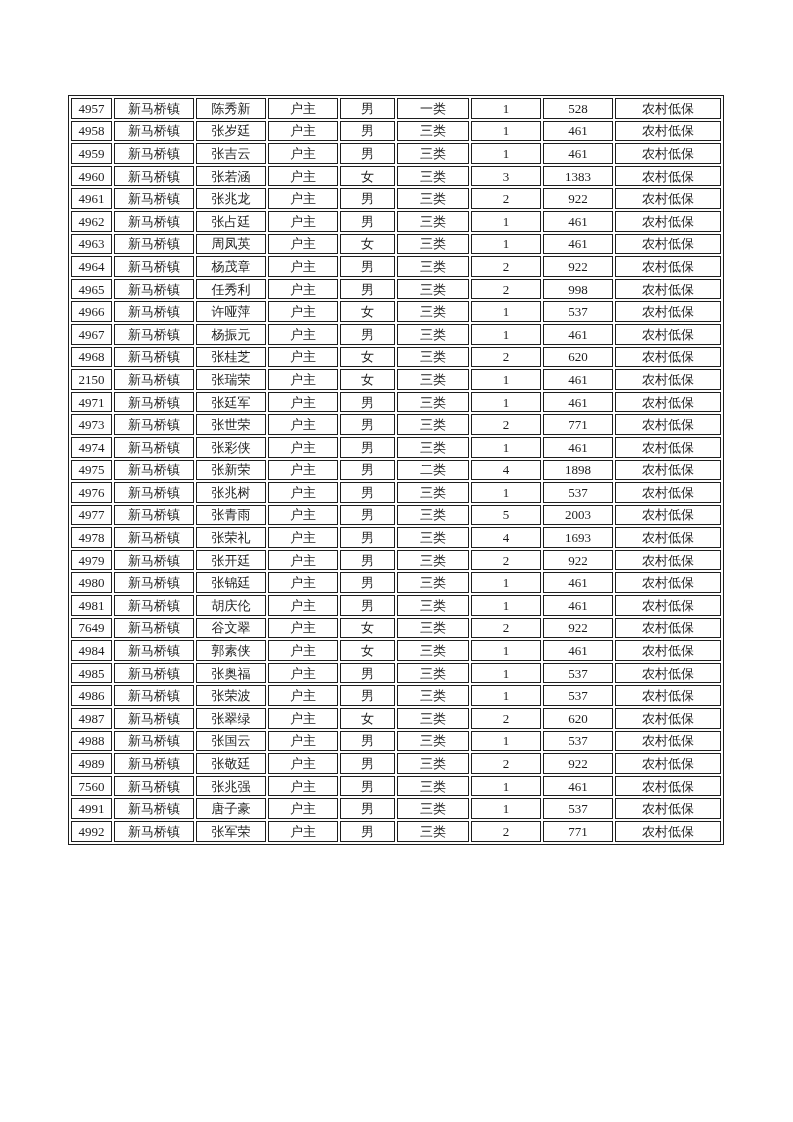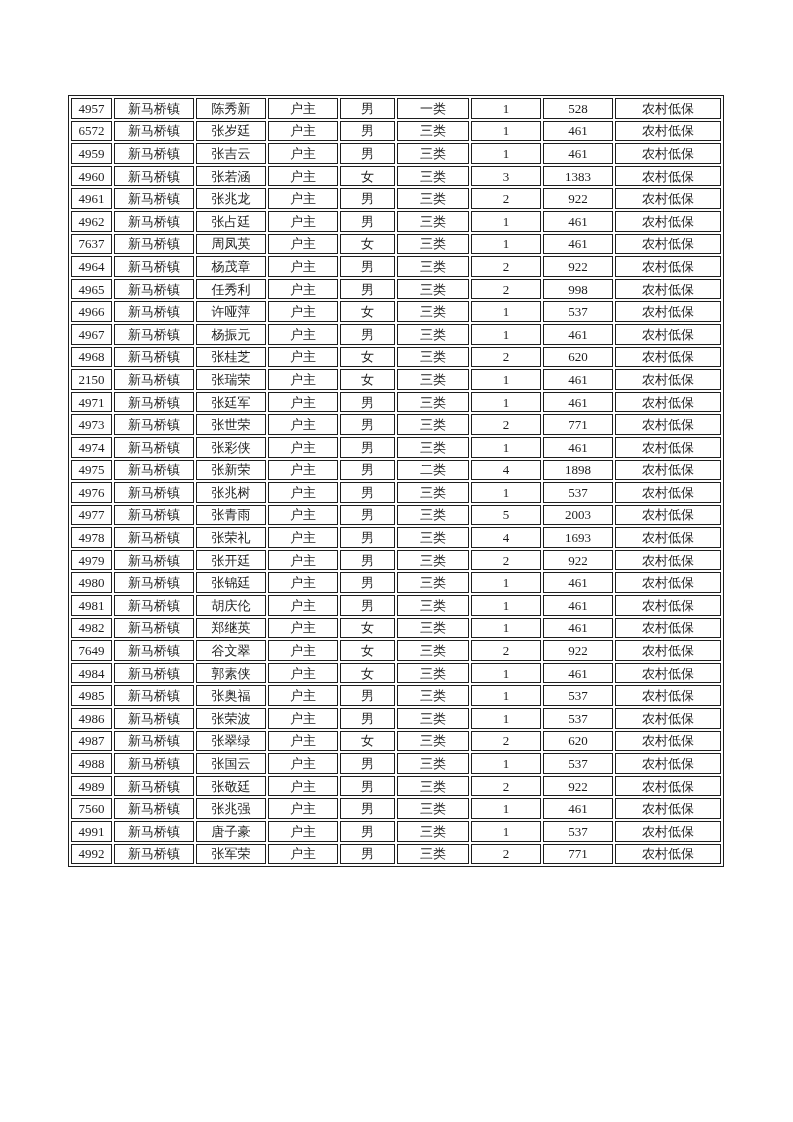--- a/index.html
+++ b/index.html
@@ -66,21 +66,21 @@
           <td>新马桥镇</td>
           <td>陈秀新</td>
           <td>户主</td>
           <td>男</td>
           <td>一类</td>
           <td>1</td>
           <td>528</td>
           <td>农村低保</td>
         </tr>
         <tr>
-          <td>6572</td>
+          <td>4958</td>
           <td>新马桥镇</td>
           <td>张岁廷</td>
           <td>户主</td>
           <td>男</td>
           <td>三类</td>
           <td>1</td>
           <td>461</td>
           <td>农村低保</td>
         </tr>
         <tr>
@@ -121,21 +121,21 @@
           <td>新马桥镇</td>
           <td>张占廷</td>
           <td>户主</td>
           <td>男</td>
           <td>三类</td>
           <td>1</td>
           <td>461</td>
           <td>农村低保</td>
         </tr>
         <tr>
-          <td>7637</td>
+          <td>4963</td>
           <td>新马桥镇</td>
           <td>周凤英</td>
           <td>户主</td>
           <td>女</td>
           <td>三类</td>
           <td>1</td>
           <td>461</td>
           <td>农村低保</td>
         </tr>
         <tr>
@@ -302,31 +302,20 @@
           <td>1</td>
           <td>461</td>
           <td>农村低保</td>
         </tr>
         <tr>
           <td>4981</td>
           <td>新马桥镇</td>
           <td>胡庆伦</td>
           <td>户主</td>
           <td>男</td>
-          <td>三类</td>
-          <td>1</td>
-          <td>461</td>
-          <td>农村低保</td>
-        </tr>
-        <tr>
-          <td>4982</td>
-          <td>新马桥镇</td>
-          <td>郑继英</td>
-          <td>户主</td>
-          <td>女</td>
           <td>三类</td>
           <td>1</td>
           <td>461</td>
           <td>农村低保</td>
         </tr>
         <tr>
           <td>7649</td>
           <td>新马桥镇</td>
           <td>谷文翠</td>
           <td>户主</td>

